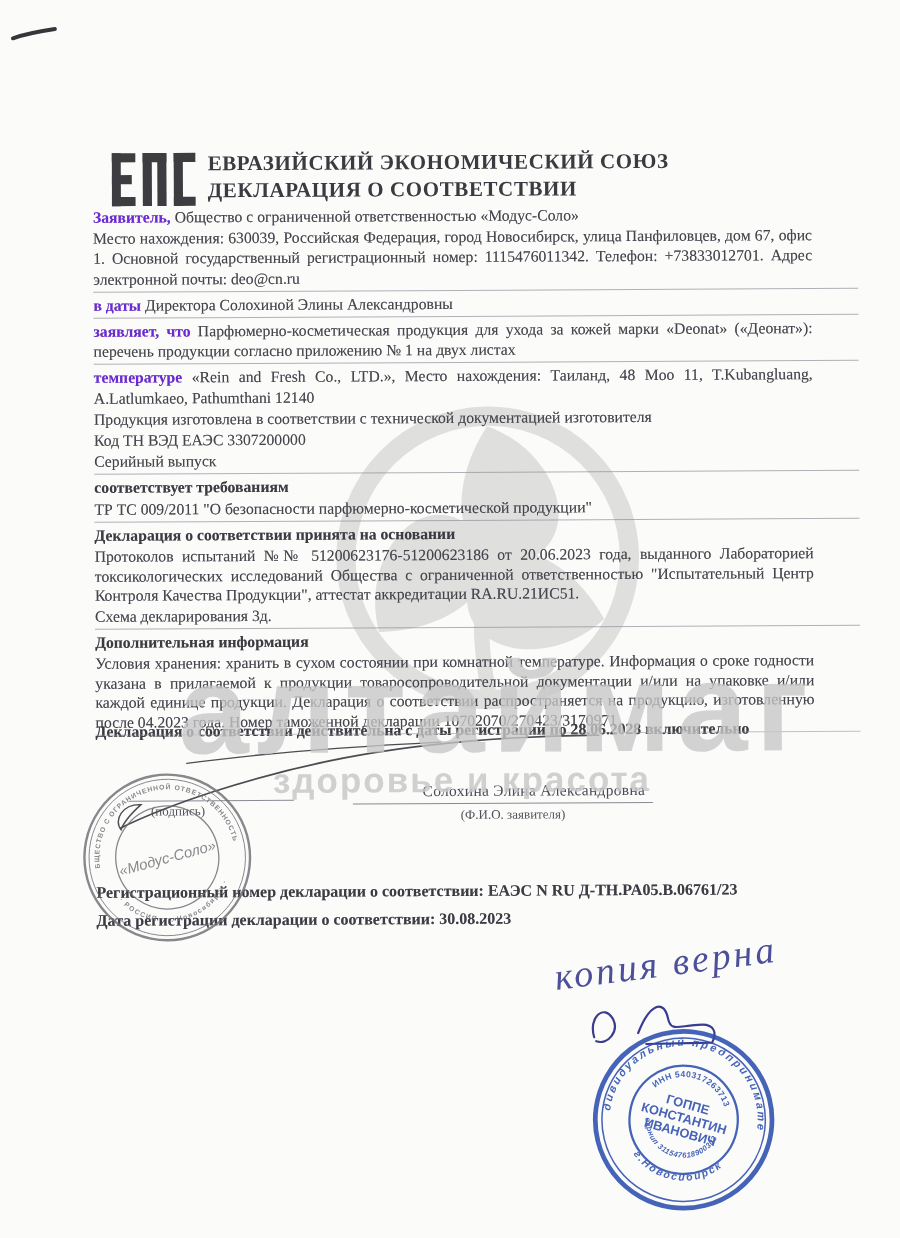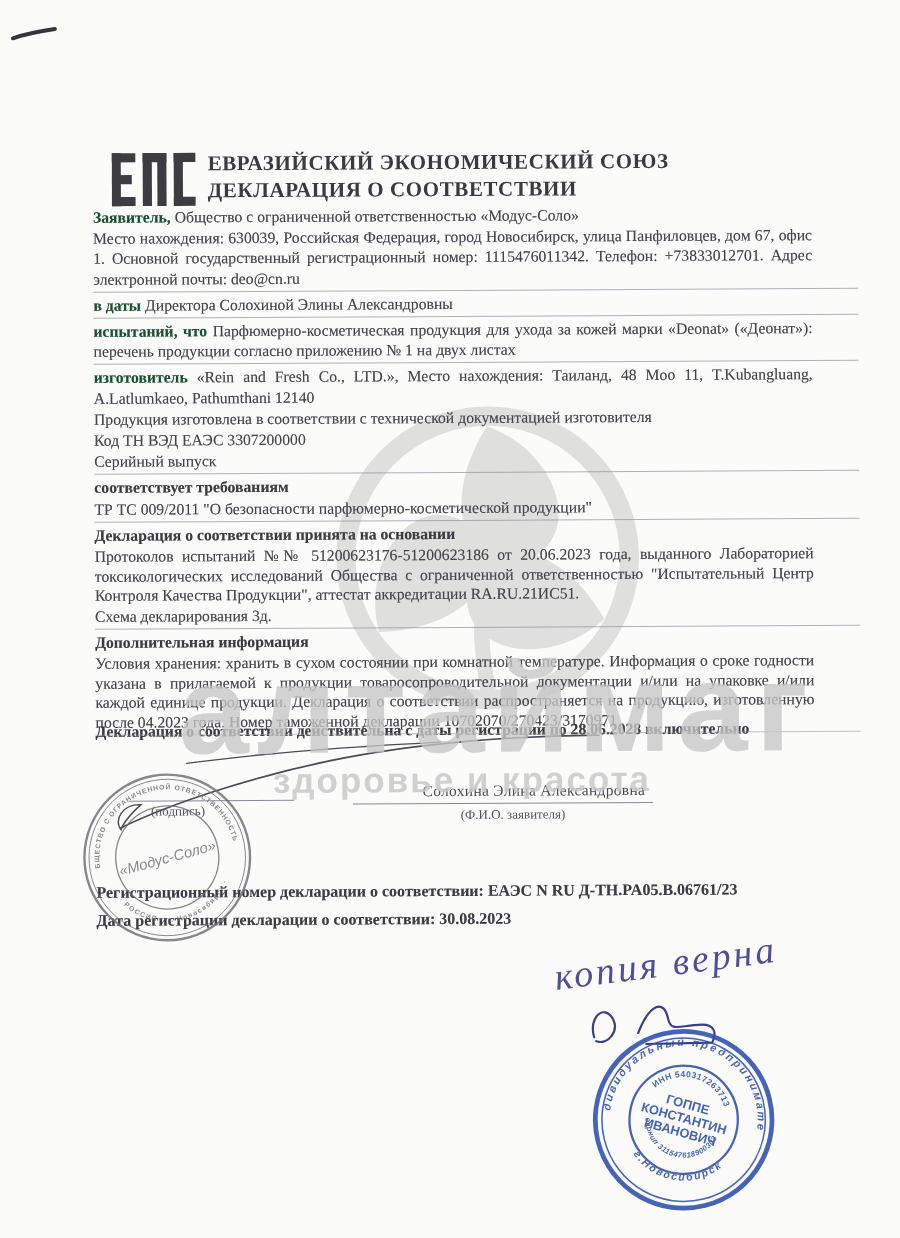--- a/index.html
+++ b/index.html
@@ -12,21 +12,21 @@
 
   
   .hdr-title{position:absolute;left:210px;top:149px;width:560px;
              font-weight:bold;font-size:21px;line-height:27px;letter-spacing:.6px;color:#3a3a41;}
 
   
   .textcol{position:absolute;left:95px;top:206px;width:719px;z-index:2;
            font-size:15.7px;line-height:20.2px;text-align:justify;color:#45454d;
            text-shadow:0 0 .4px rgba(70,70,80,.45);}
   .para{margin:0 0 1px 0;}
-  .lbl{font-weight:bold;color:#14532d;}
+  .lbl{font-weight:bold;color:#6d28d9;}
   .sep{border:0;border-top:1px solid #90909a;width:765px;margin:2px 0 3px 0;opacity:.7;}
   .sep.cross{margin-bottom:-14px;opacity:.55;}
   .tight{line-height:19.6px;}
   .boldpara{font-weight:bold;color:#3b3b42;}
 
   
   .sigline{position:absolute;border-top:1px solid #8a8a93;height:0;z-index:3;}
   .caption{position:absolute;font-size:13px;color:#51515a;z-index:3;}
   .signame{position:absolute;font-size:15.5px;color:#4a4a55;z-index:3;letter-spacing:.3px;}
 
@@ -84,23 +84,23 @@
     </g>
     <path d="M160,292 C152,244 150,212 163,176" stroke="#b9b9b9" stroke-width="15" fill="none"></path>
   </svg>
 
   <div class="textcol">
     <p class="para"><b class="lbl">Заявитель,</b> <span>Общество с ограниченной ответственностью «Модус-Соло»</span></p>
     <p class="para">Место нахождения: 630039, Российская Федерация, город Новосибирск, улица Панфиловцев, дом 67, офис 1. Основной государственный регистрационный номер: 1115476011342. Телефон: +73833012701. Адрес электронной почты: deo@cn.ru</p>
     <hr class="sep">
     <p class="para"><b class="lbl">в даты</b> <span>Директора Солохиной Элины Александровны</span></p>
     <hr class="sep">
-    <p class="para"><b class="lbl">испытаний, что</b> <span>Парфюмерно-косметическая продукция для ухода за кожей марки «Deonat» («Деонат»): перечень продукции согласно приложению № 1 на двух листах</span></p>
-    <hr class="sep">
-    <p class="para"><b class="lbl">изготовитель</b> <span>«Rein and Fresh Co., LTD.», Место нахождения: Таиланд, 48 Moo 11, T.Kubangluang, A.Latlumkaeo, Pathumthani 12140</span></p>
+    <p class="para"><b class="lbl">заявляет, что</b> <span>Парфюмерно-косметическая продукция для ухода за кожей марки «Deonat» («Деонат»): перечень продукции согласно приложению № 1 на двух листах</span></p>
+    <hr class="sep">
+    <p class="para"><b class="lbl">температуре</b> <span>«Rein and Fresh Co., LTD.», Место нахождения: Таиланд, 48 Moo 11, T.Kubangluang, A.Latlumkaeo, Pathumthani 12140</span></p>
     <p class="para">Продукция изготовлена в соответствии с технической документацией изготовителя</p>
     <p class="para">Код ТН ВЭД ЕАЭС 3307200000</p>
     <p class="para">Серийный выпуск</p>
     <hr class="sep">
     <p class="para boldpara">соответствует требованиям</p>
     <p class="para">ТР ТС 009/2011 "О безопасности парфюмерно-косметической продукции"</p>
     <hr class="sep">
     <p class="para boldpara">Декларация о соответствии принята на основании</p>
     <p class="para tight">Протоколов испытаний №№ 51200623176-51200623186 от 20.06.2023 года, выданного Лабораторией токсикологических исследований Общества с ограниченной ответственностью "Испытательный Центр Контроля Качества Продукции", аттестат аккредитации RA.RU.21ИС51.</p>
     <p class="para">Схема декларирования 3д.</p>

